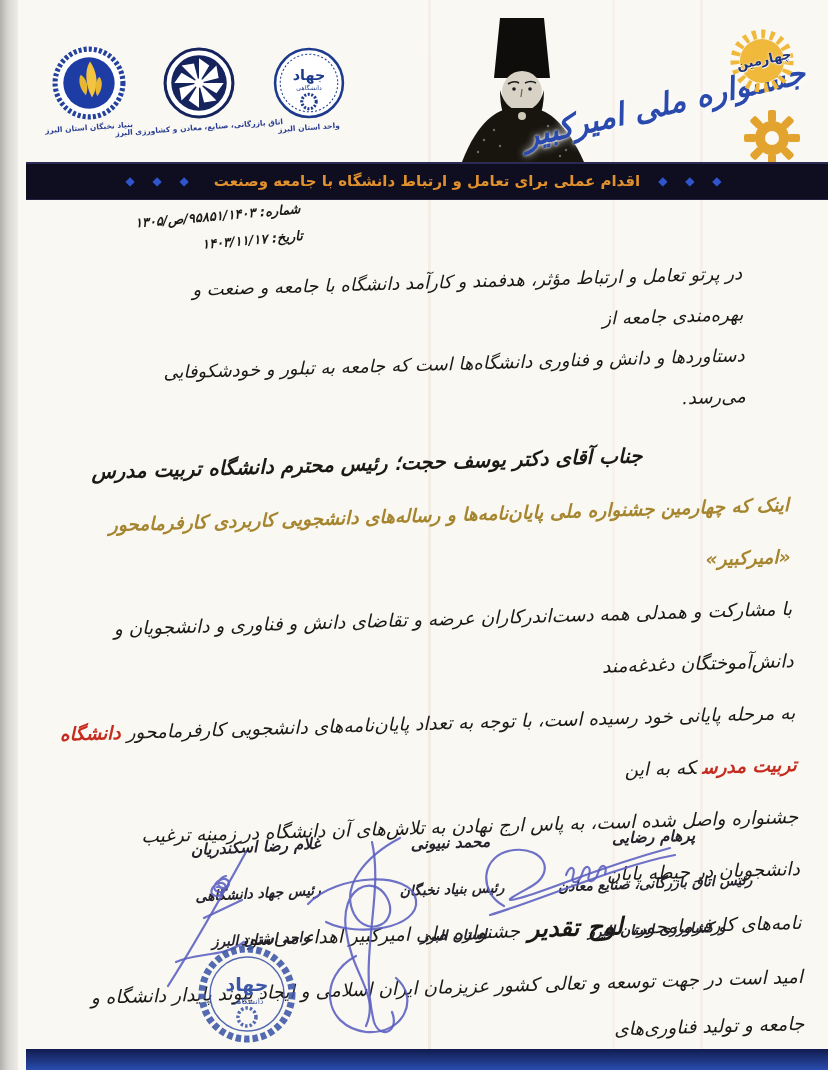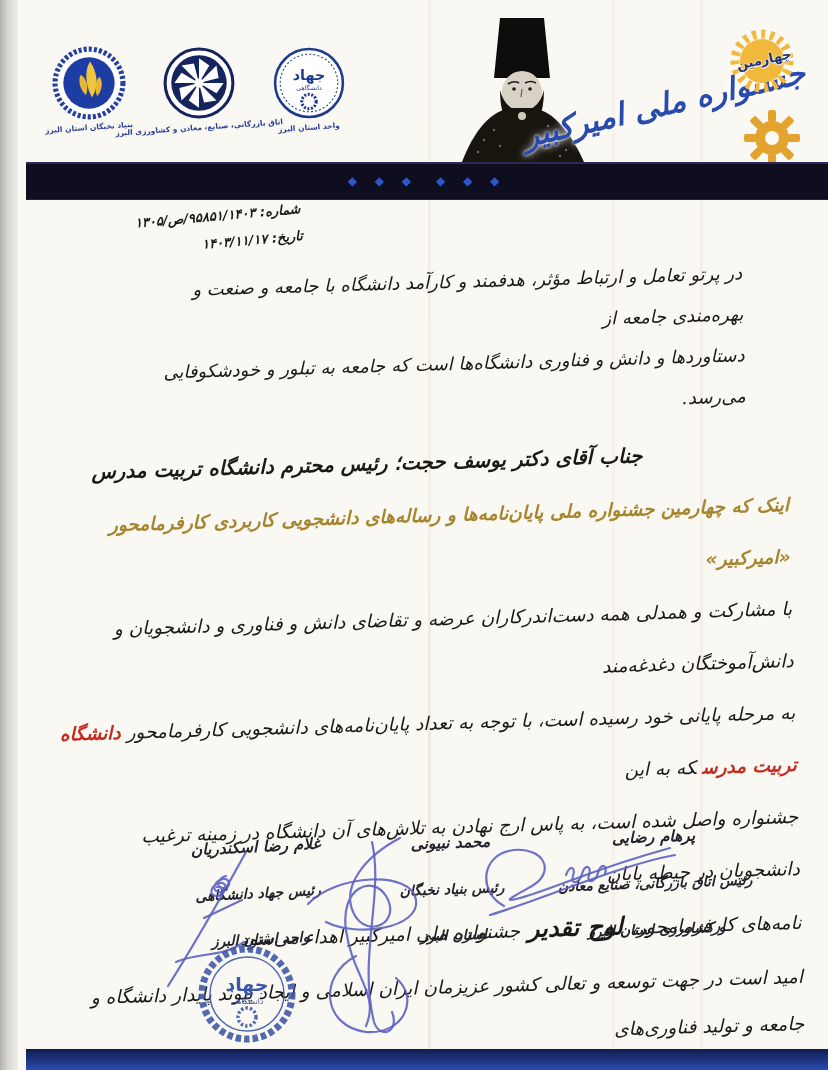--- a/index.html
+++ b/index.html
@@ -165,20 +165,21 @@
       <rect x="28" y="4" width="8" height="12" rx="2" transform="rotate(225 32 32)"></rect>
       <rect x="28" y="4" width="8" height="12" rx="2" transform="rotate(270 32 32)"></rect>
       <rect x="28" y="4" width="8" height="12" rx="2" transform="rotate(315 32 32)"></rect>
       <circle cx="32" cy="32" r="17"></circle>
     </g>
     <circle cx="32" cy="32" r="7" fill="#fbf9f5"></circle>
   </svg>
 
   <div class="banner">
     <span class="diamonds">◆ ◆ ◆</span>
+    <span class="banner-text">اقدام عملی برای تعامل و ارتباط دانشگاه با جامعه وصنعت</span>
     <span class="diamonds">◆ ◆ ◆</span>
   </div>
 
   <div class="meta">
     <div>
       <span>شماره:</span>
       <span>۹۵۸۵۱/۱۴۰۳/ص/۱۳۰۵</span>
     </div>
     <div>
       <span>تاریخ:</span>

